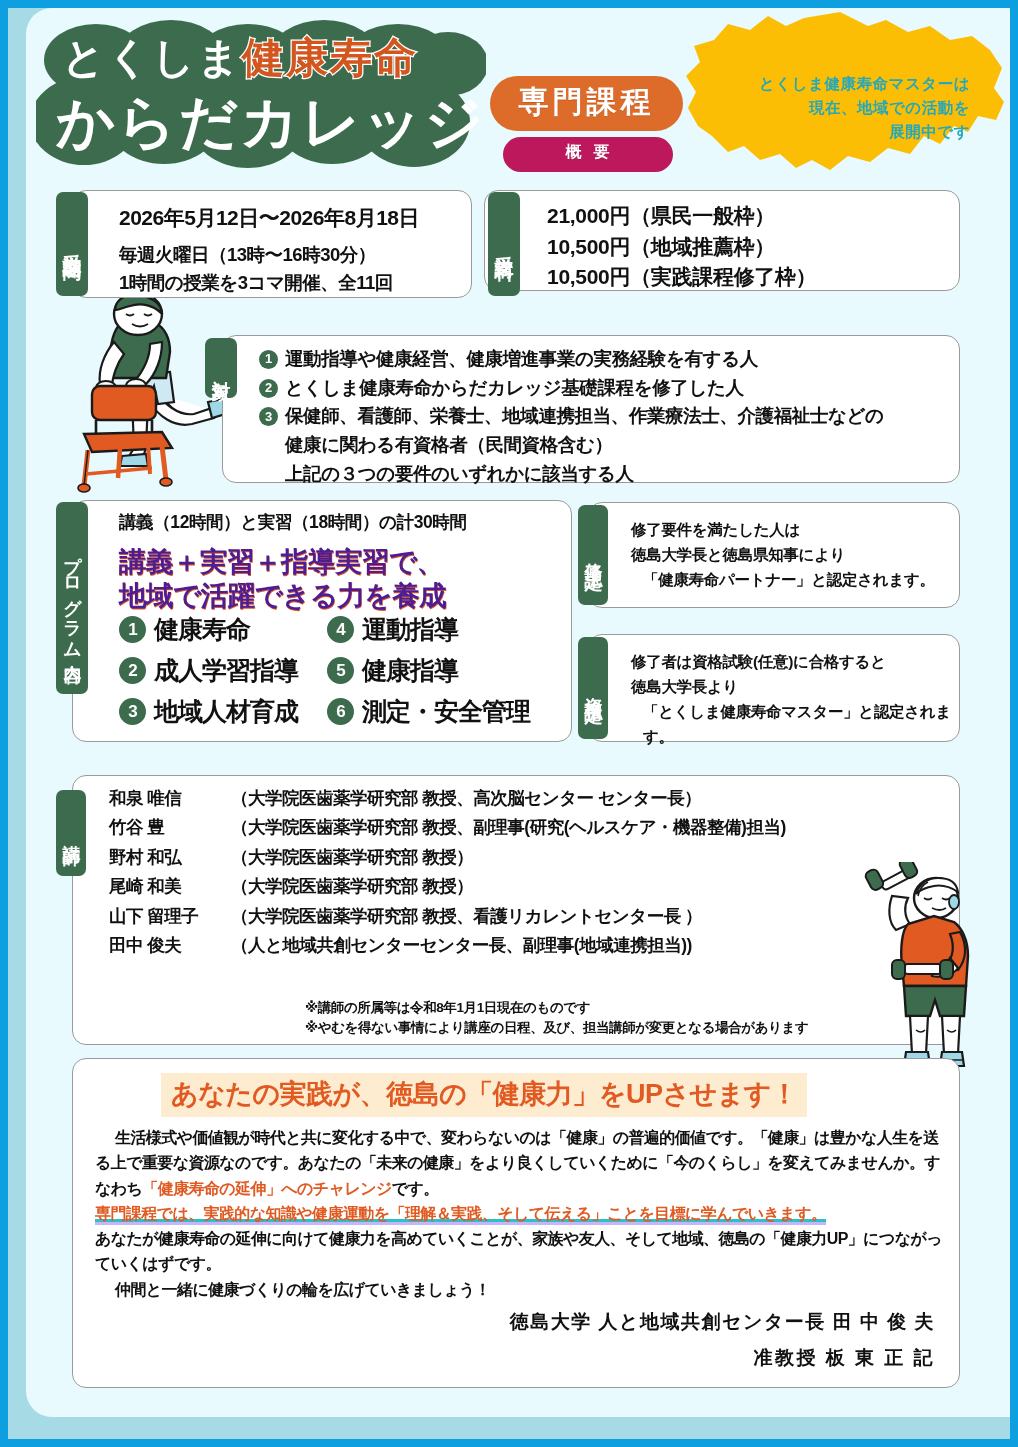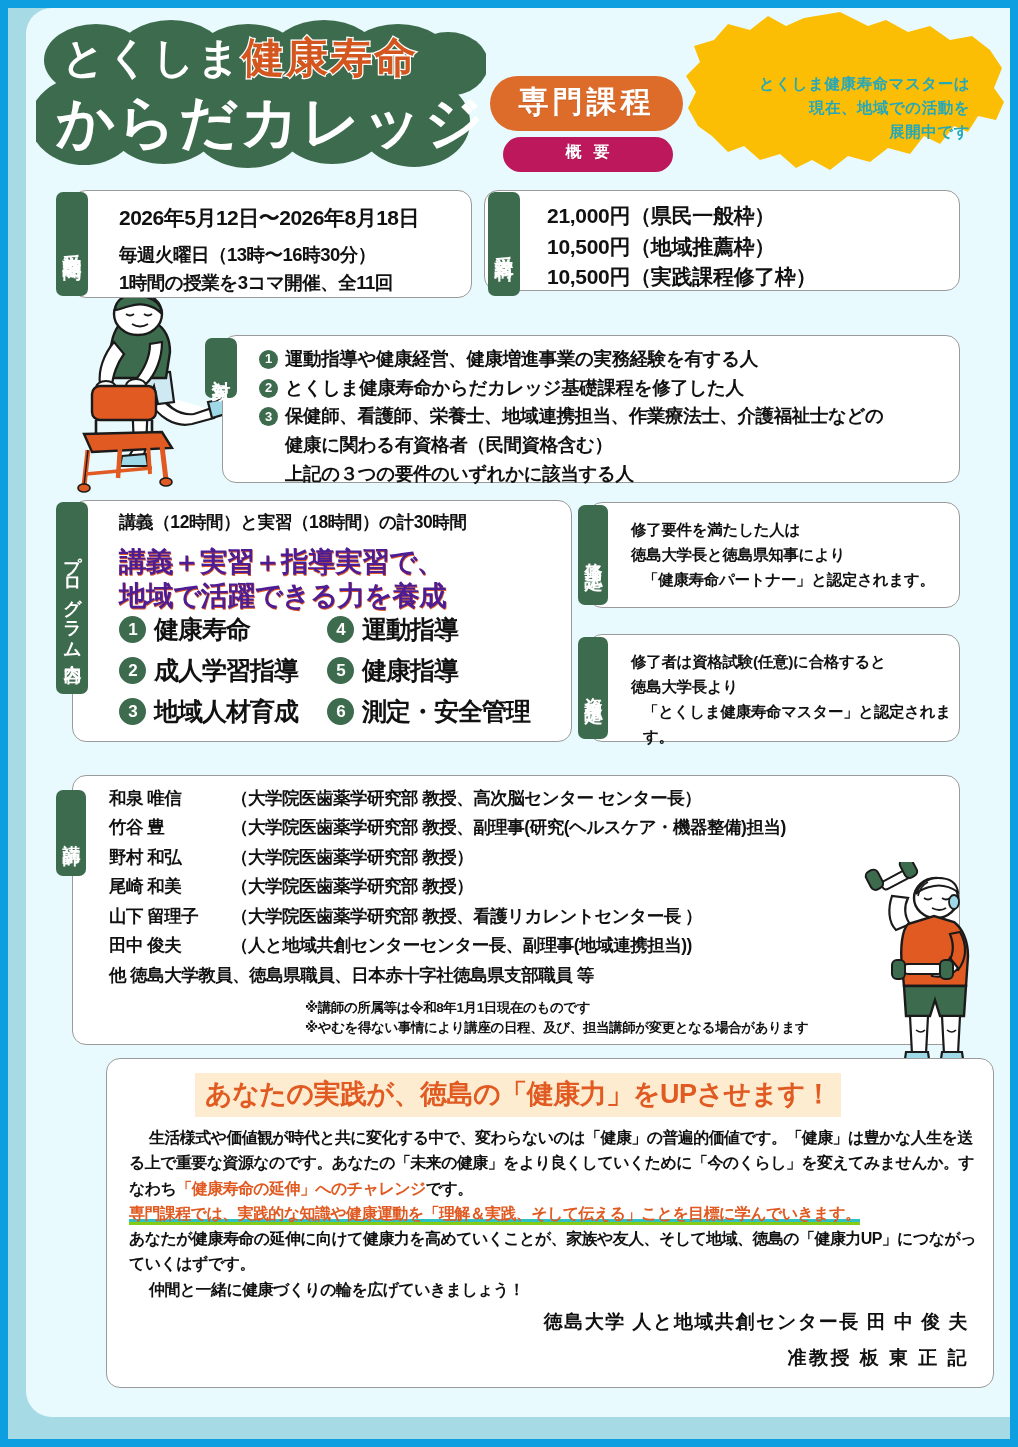--- a/index.html
+++ b/index.html
@@ -225,40 +225,40 @@
   .lect-name { display: inline-block; width: 122px; }
   .lect-aff  { display: inline-block; }
   .lect-other { margin-top: 1px; }
   .lect-notes {
     position: absolute; left: 232px; top: 222px;
     font-size: 13.5px; font-weight: 700; color: #111; line-height: 1.5;
     letter-spacing: -.4px; white-space: nowrap;
   }
 
   
-  #card-msg { left: 72px; top: 1058px; width: 888px; height: 330px; margin-left: 34px; }
+  #card-msg { left: 72px; top: 1058px; width: 888px; height: 330px; }
   .msg-title {
     position: absolute; left: 88px; top: 14px;
     font-size: 27px; font-weight: 700; color: #e05a22;
     background: #fdeccf;
     padding: 3px 10px 5px;
     letter-spacing: -.5px; white-space: nowrap;
   }
   .msg-body {
     position: absolute; left: 22px; top: 66px;
     width: 850px;
     font-size: 16px; font-weight: 700; color: #111;
     line-height: 1.58; letter-spacing: -.6px;
   }
   .msg-body p { margin: 0; }
   .ind1 { text-indent: 20px; }
   .or { color: #e05a22; }
   .ul-teal {
     color: #e05a22;
-    border-bottom: 3px solid #84cc16;
+    border-bottom: 3px solid #c4b5fd;
     box-shadow: inset 0 -3px 0 #2fc0c6;
   }
   .msg-sign {
     position: absolute; right: 24px; bottom: 52px;
     font-size: 19px; font-weight: 700; color: #111;
     letter-spacing: 1.5px; white-space: nowrap;
   }
   .msg-sign2 {
     position: absolute; right: 24px; bottom: 16px;
     font-size: 19px; font-weight: 700; color: #111;
@@ -478,21 +478,20 @@
         <span class="lect-aff">（大学院医歯薬学研究部 教授）</span>
       </div>
       <div class="lect-row">
         <span class="lect-name">山下 留理子</span>
         <span class="lect-aff">（大学院医歯薬学研究部 教授、看護リカレントセンター長 ）</span>
       </div>
       <div class="lect-row">
         <span class="lect-name">田中 俊夫</span>
         <span class="lect-aff">（人と地域共創センターセンター長、副理事(地域連携担当))</span>
       </div>
-      <div class="lect-other">他 徳島大学教員、徳島県職員、日本赤十字社徳島県支部職員 等</div>
     </div>
     <div class="lect-notes">
       <div>※講師の所属等は令和8年1月1日現在のものです</div>
       <div>※やむを得ない事情により講座の日程、及び、担当講師が変更となる場合があります</div>
     </div>
   </div>
   <div class="tab" id="tab-lect">講師</div>
 
   <div class="illus" id="illus-dumbbell">
     <svg viewBox="0 0 128 212" width="128" height="212">

